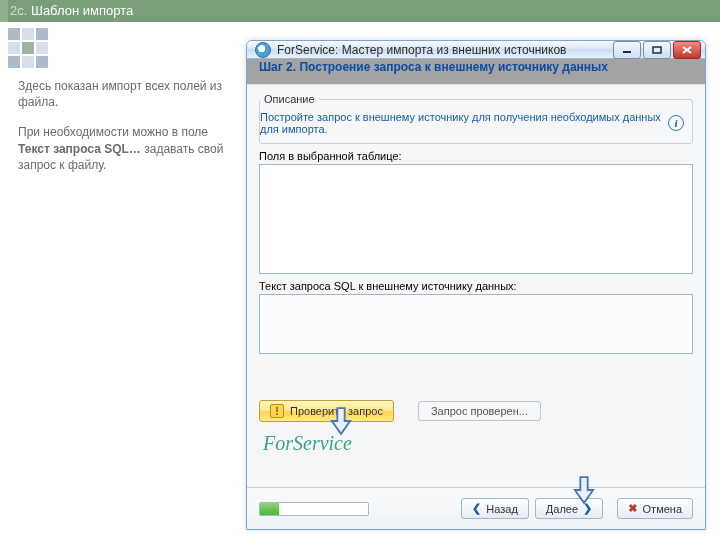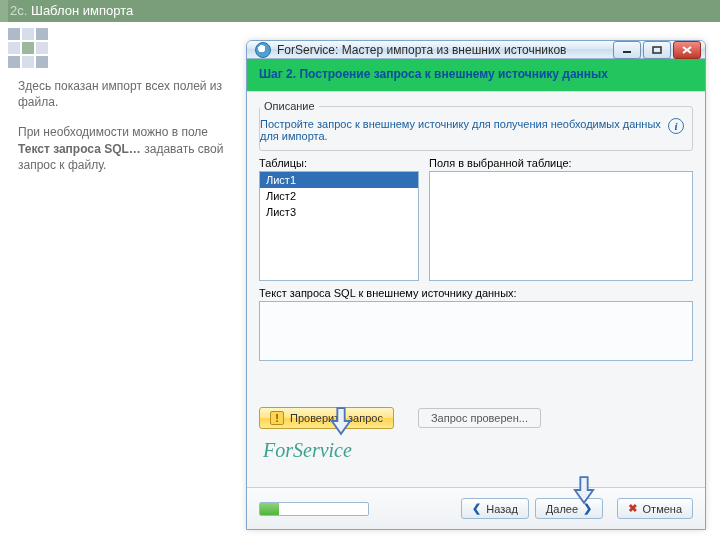--- a/index.html
+++ b/index.html
@@ -87,36 +87,36 @@
     border: 1px solid #6f93b2;
     border-radius: 3px;
     background: linear-gradient(#f2f8fe,#cfe1f1);
     display: flex; align-items: center; justify-content: center;
   }
   .win-btn.close { background: linear-gradient(#f28b82,#c0392b); border-color:#9b2b20; }
   .win-btn svg { display:block; }
 
   
   .step-header {
-    background: #22c55e;
+    background: #a3a3a3;
     border-bottom: 1px solid #d7dde3;
-    padding: 8px 12px 10px 12px;
+    padding: 1px 12px 10px 12px;
   }
   .step-header .step-title { color: #0c4ea2; font-weight: bold; font-size: 12px; }
 
   
   .content { padding: 8px 12px 0 12px; }
   fieldset {
     border: 1px solid #c8d0d8;
     border-radius: 3px;
     margin: 0 0 6px 0;
     padding: 6px 8px 8px 0;
   }
   legend { font-size: 11px; color: #333; padding: 0 4px; }
-  .desc-row { display:flex; gap:6px; }
+  .desc-row { display:flex; align-items:center; gap:6px; }
   .desc-text { color: #1a5fa0; font-size: 11px; flex:1; }
   .info-icon {
     width:16px; height:16px; border-radius:50%;
     border:1px solid #3a78b5; color:#1a5fa0;
     font-weight:bold; font-style:italic;
     display:flex; align-items:center; justify-content:center;
     font-family: Georgia, serif; font-size:11px;
   }
 
   .cols { display:flex; gap:10px; }
@@ -275,28 +275,20 @@
   <div class="content">
     <fieldset>
       <legend>Описание</legend>
       <div class="desc-row">
         <div class="desc-text">Постройте запрос к внешнему источнику для получения необходимых данных для импорта.</div>
         <div class="info-icon">i</div>
       </div>
     </fieldset>
 
     <div class="cols">
-      <div class="col left">
-        <div class="field-label">Таблицы:</div>
-        <div class="listbox">
-          <div class="item selected">Лист1</div>
-          <div class="item">Лист2</div>
-          <div class="item">Лист3</div>
-        </div>
-      </div>
       <div class="col right">
         <div class="field-label">Поля в выбранной таблице:</div>
         <div class="listbox"></div>
       </div>
     </div>
 
     <div class="sql-label">Текст запроса SQL к внешнему источнику данных:</div>
     <div class="textbox-lg"></div>
   </div>
 

